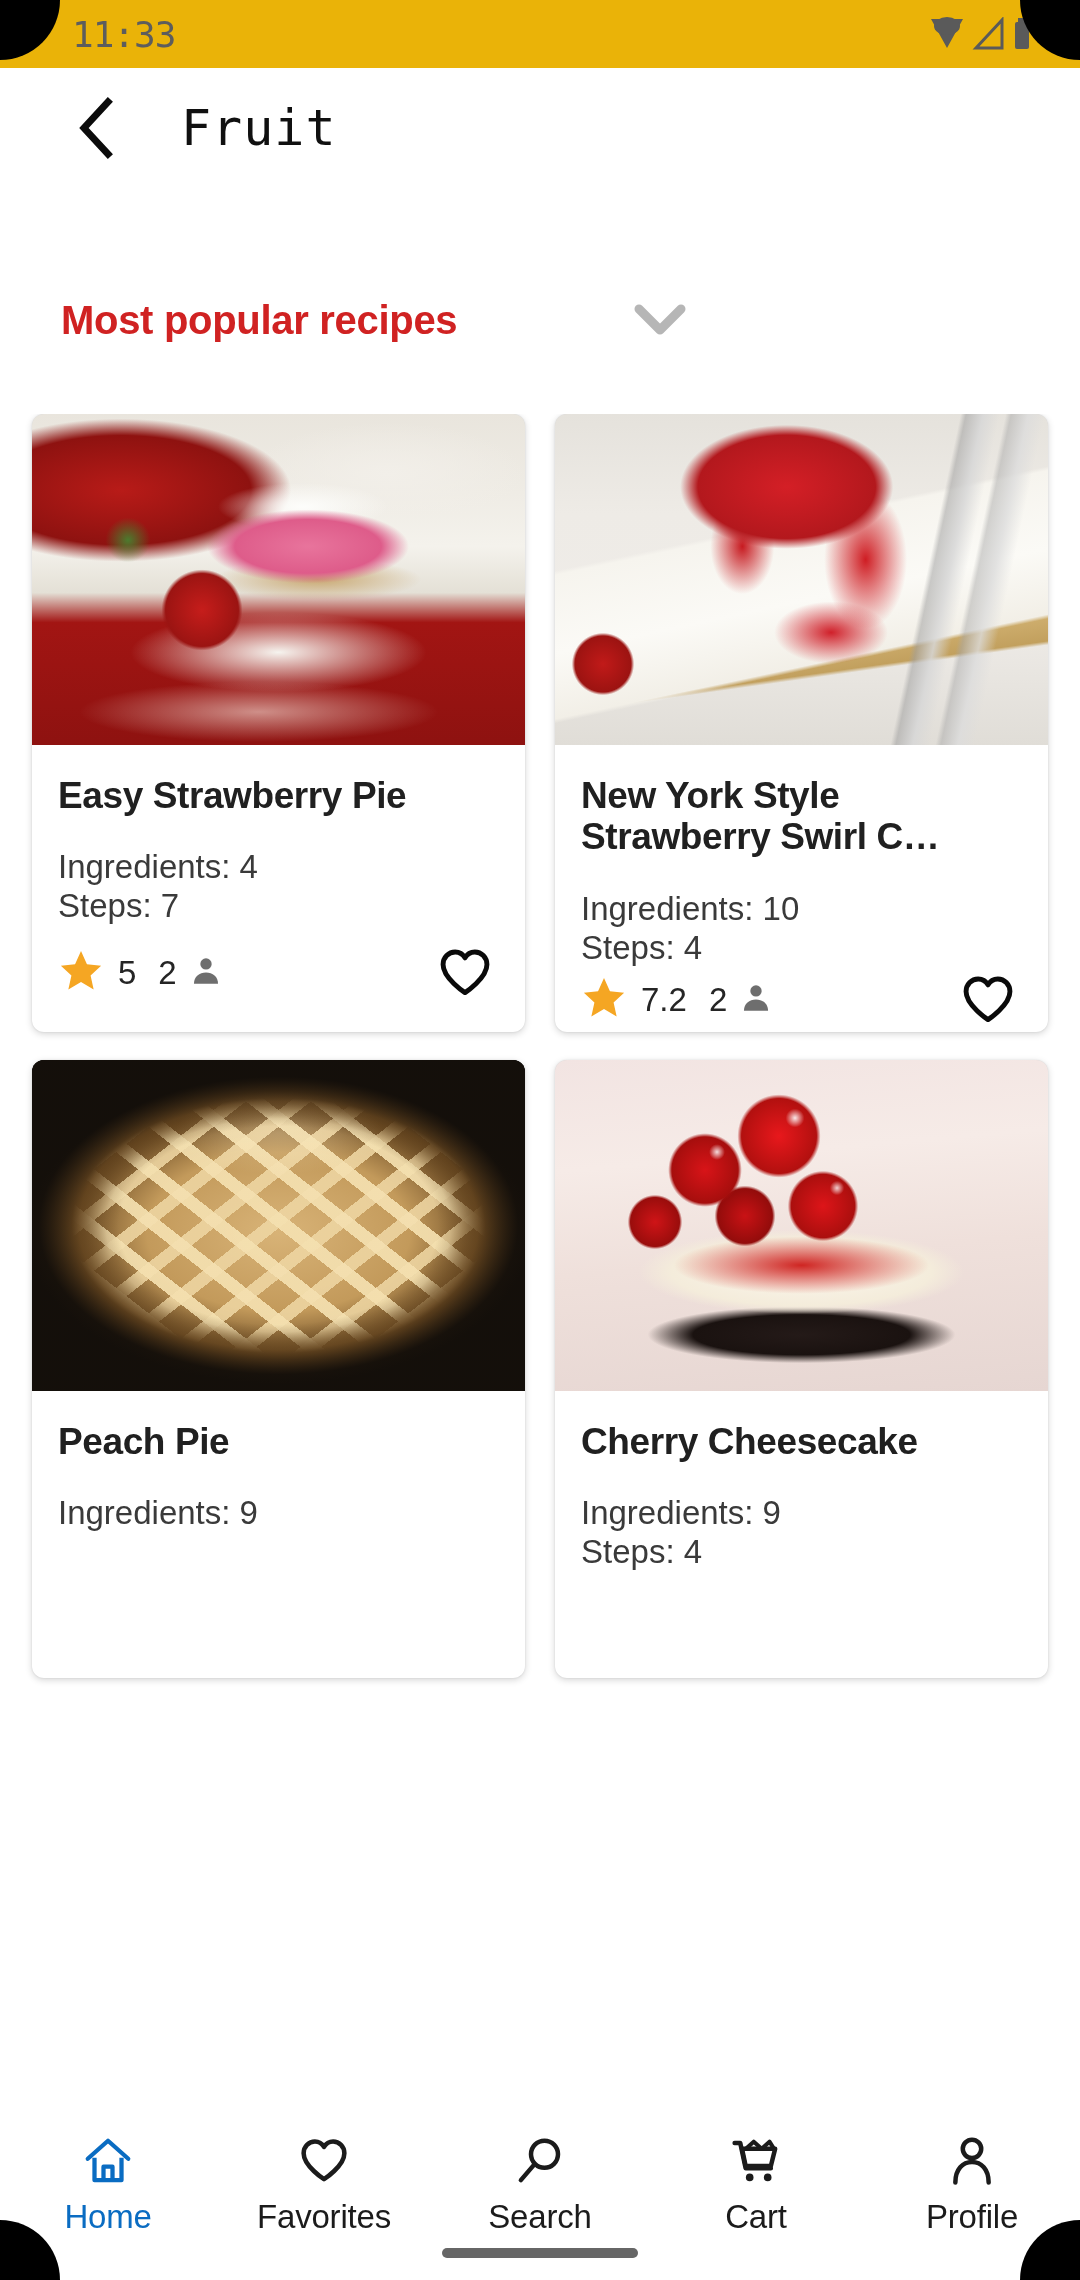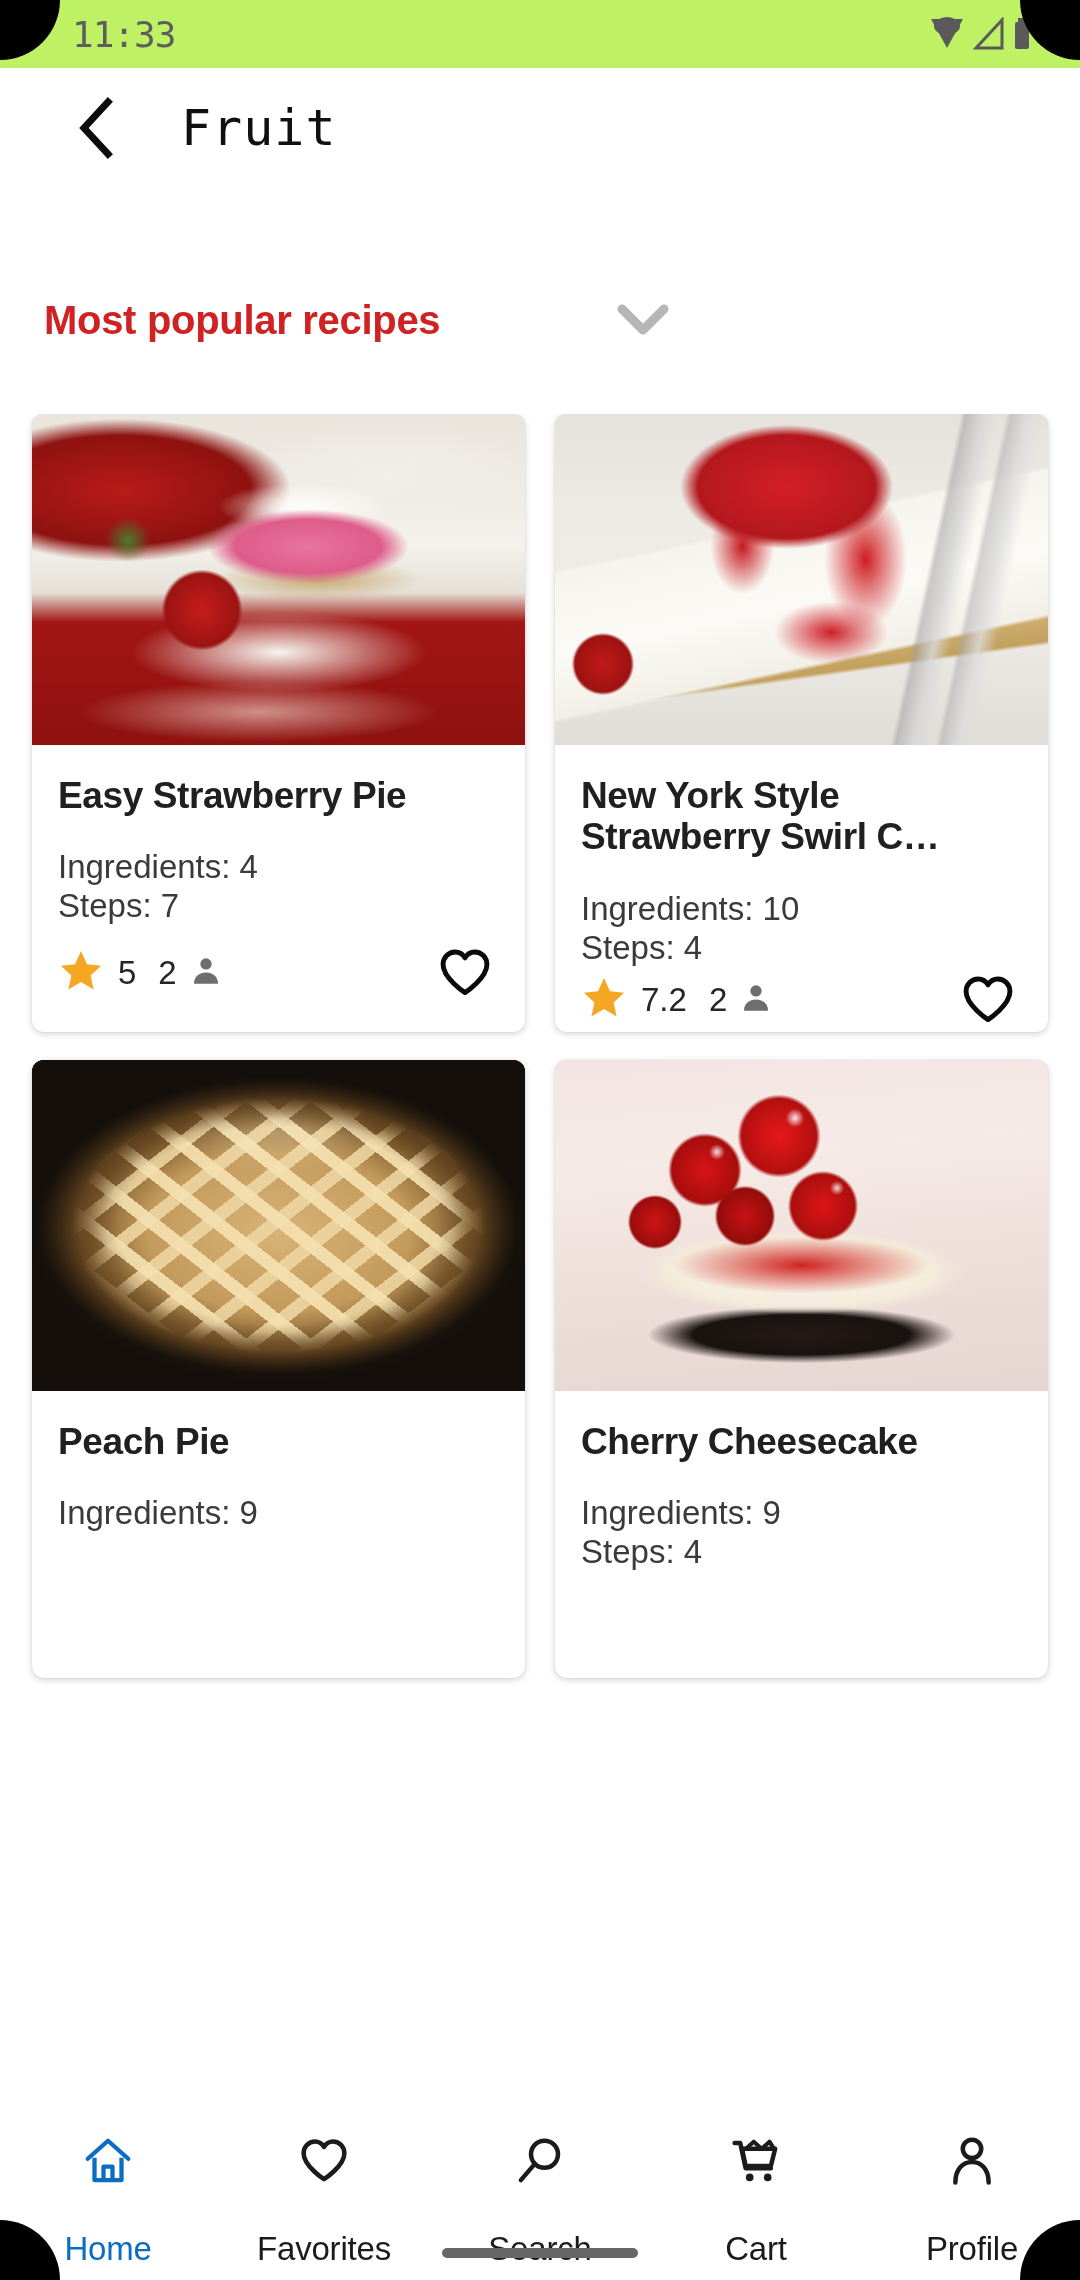--- a/index.html
+++ b/index.html
@@ -38,21 +38,21 @@
   .status-bar {
     position: absolute;
     top: 0; left: 0;
     width: 1080px;
     height: 68px;
     display: flex;
     align-items: center;
     justify-content: space-between;
     padding: 0 48px 0 72px;
     z-index: 30;
-    background: #bef264;
+    background: #eab308;
   }
   .status-time {
     font-family: "DejaVu Sans Mono", monospace;
     font-size: 36px;
     color: #5d5d5d;
     letter-spacing: -1px;
   }
   .status-icons {
     display: flex;
     align-items: center;
@@ -92,20 +92,21 @@
   
   .sort-row {
     position: absolute;
     top: 280px; left: 0;
     width: 910px;
     height: 80px;
     display: flex;
     align-items: center;
     z-index: 20;
     background: #ffffff;
+    padding-left: 17px;
   }
   .sort-label {
     font-size: 40px;
     font-weight: 700;
     color: #d02222;
     margin-left: 44px;
     letter-spacing: -0.3px;
   }
   .sort-chevron {
     margin-left: 168px;
@@ -231,21 +232,20 @@
     flex-direction: column;
     align-items: center;
     gap: 8px;
     cursor: pointer;
   }
   .nav-icon { height: 58px; display: flex; align-items: center; justify-content: center; }
   .nav-label {
     font-size: 33px;
     color: #1b1b1b;
     letter-spacing: -0.2px;
-    margin-top: 32px;
   }
   .nav-item.active .nav-label { color: #0a6cc2; }
 
   .home-indicator {
     position: absolute;
     left: 50%;
     transform: translateX(-50%);
     bottom: 22px;
     width: 196px;
     height: 10px;

